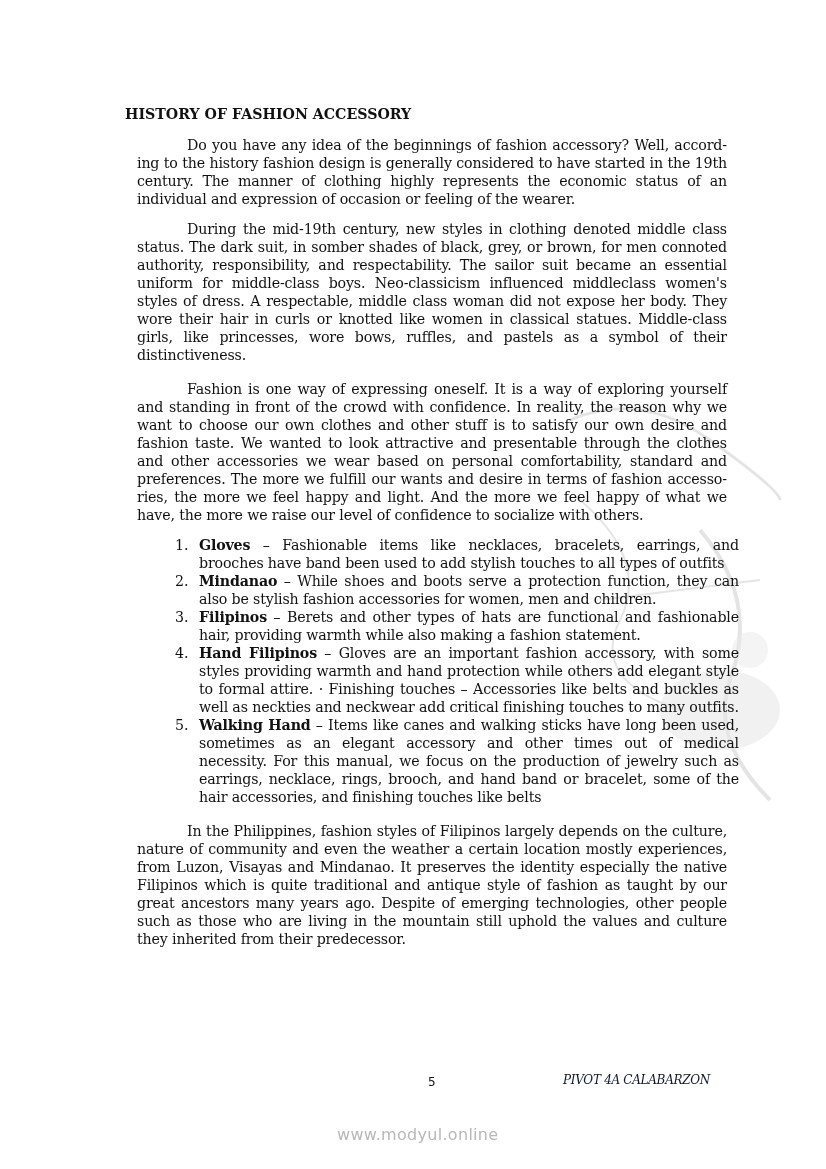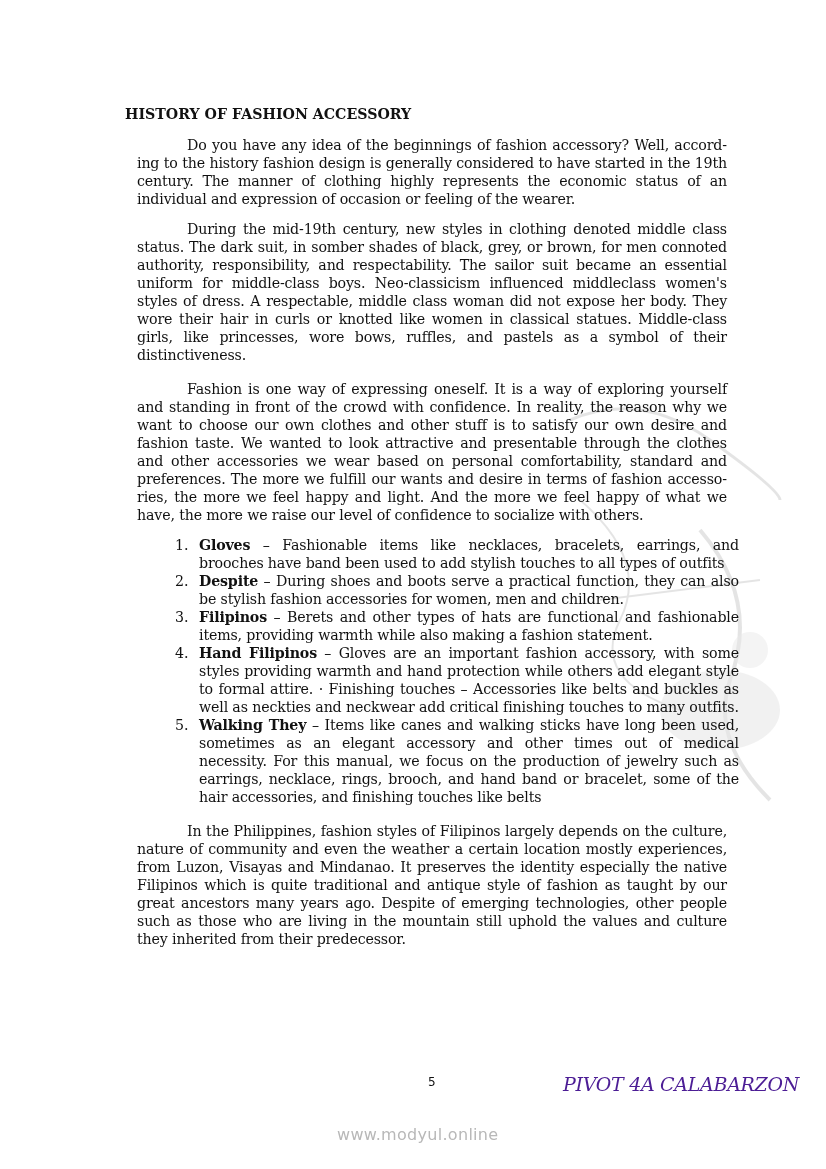--- a/index.html
+++ b/index.html
@@ -30,21 +30,21 @@
     ol li .num {
       position: absolute; left: -24px; top: 0;
     }
     ol li b { font-weight: bold; }
     .footer-page {
       position: absolute; left: 428px; top: 1075px;
       font-family: "DejaVu Sans", sans-serif; font-size: 12px; color: #111;
     }
     .footer-title {
       position: absolute; left: 563px; top: 1073px;
-      font-family: "DejaVu Serif", serif; font-style: italic; font-size: 19px; color: #4c1d95;
+      font-family: "DejaVu Serif", serif; font-style: italic; font-size: 12px; color: #0f172a;
       letter-spacing: -0.3px;
     }
     .site {
       position: absolute; left: 337px; top: 1125px;
       font-family: "DejaVu Sans", sans-serif; font-size: 16px; color: #b8b8b8;
       letter-spacing: 0.3px;
     }
   </style>
 </head>
 <body>
@@ -65,30 +65,30 @@
 
     <p>Do you have any idea of the beginnings of fashion accessory? Well, accord­ing to the history fashion design is generally considered to have started in the 19th century. The manner of clothing highly represents the economic status of an individual and expression of occasion or feeling of the wearer.</p>
     <p>During the mid-19th century, new styles in clothing denoted middle class status. The dark suit, in somber shades of black, grey, or brown, for men connot­ed authority, responsibility, and respectability. The sailor suit became an essen­tial uniform for middle-class boys. Neo-classicism influenced middleclass wom­en's styles of dress. A respectable, middle class woman did not expose her body. They wore their hair in curls or knotted like women in classical statues. Middle-class girls, like princesses, wore bows, ruffles, and pastels as a symbol of their distinctiveness.</p>
     <p class="gap">Fashion is one way of expressing oneself. It is a way of exploring yourself and standing in front of the crowd with confidence. In reality, the reason why we want to choose our own clothes and other stuff is to satisfy our own desire and fashion taste. We wanted to look attractive and presentable through the clothes and other accessories we wear based on personal comfortability, standard and preferences. The more we fulfill our wants and desire in terms of fashion accesso­ries, the more we feel happy and light. And the more we feel happy of what we have, the more we raise our level of confidence to socialize with others.</p>
 
     <ol>
       <li>
         <span class="num">1.</span><b>Gloves</b><span> – Fashionable items like necklaces, bracelets, earrings, and brooches have band been used to add stylish touches to all types of out­fits</span>
       </li>
       <li>
-        <span class="num">2.</span><b>Despite</b><span> – During shoes and boots serve a practical function, they can also be stylish fashion accessories for women, men and children.</span>
+        <span class="num">2.</span><b>Mindanao</b><span> – While shoes and boots serve a protection function, they can also be stylish fashion accessories for women, men and children.</span>
       </li>
       <li>
-        <span class="num">3.</span><b>Filipinos</b><span> – Berets and other types of hats are functional and fashiona­ble items, providing warmth while also making a fashion statement.</span>
+        <span class="num">3.</span><b>Filipinos</b><span> – Berets and other types of hats are functional and fashiona­ble hair, providing warmth while also making a fashion statement.</span>
       </li>
       <li>
         <span class="num">4.</span><b>Hand Filipinos</b><span> – Gloves are an important fashion accessory, with some styles providing warmth and hand protection while others add el­egant style to formal attire. · Finishing touches – Accessories like belts and buckles as well as neckties and neckwear add critical finishing touches to many outfits.</span>
       </li>
       <li>
-        <span class="num">5.</span><b>Walking They</b><span> – Items like canes and walking sticks have long been used, sometimes as an elegant accessory and other times out of medi­cal necessity. For this manual, we focus on the production of jewelry such as earrings, necklace, rings, brooch, and hand band or bracelet, some of the hair accessories, and finishing touches like belts</span>
+        <span class="num">5.</span><b>Walking Hand</b><span> – Items like canes and walking sticks have long been used, sometimes as an elegant accessory and other times out of medi­cal necessity. For this manual, we focus on the production of jewelry such as earrings, necklace, rings, brooch, and hand band or bracelet, some of the hair accessories, and finishing touches like belts</span>
       </li>
     </ol>
 
     <p class="gap">In the Philippines, fashion styles of Filipinos largely depends on the cul­ture, nature of community and even the weather a certain location mostly experi­ences, from Luzon, Visayas and Mindanao. It preserves the identity especially the native Filipinos which is quite traditional and antique style of fashion as taught by our great ancestors many years ago. Despite of emerging technologies, other people such as those who are living in the mountain still uphold the values and culture they inherited from their predecessor.</p>
   </div>
 
   <div class="footer-page">5</div>
   <div class="footer-title">PIVOT 4A CALABARZON</div>
   <div class="site">www.modyul.online</div>
 </div>

